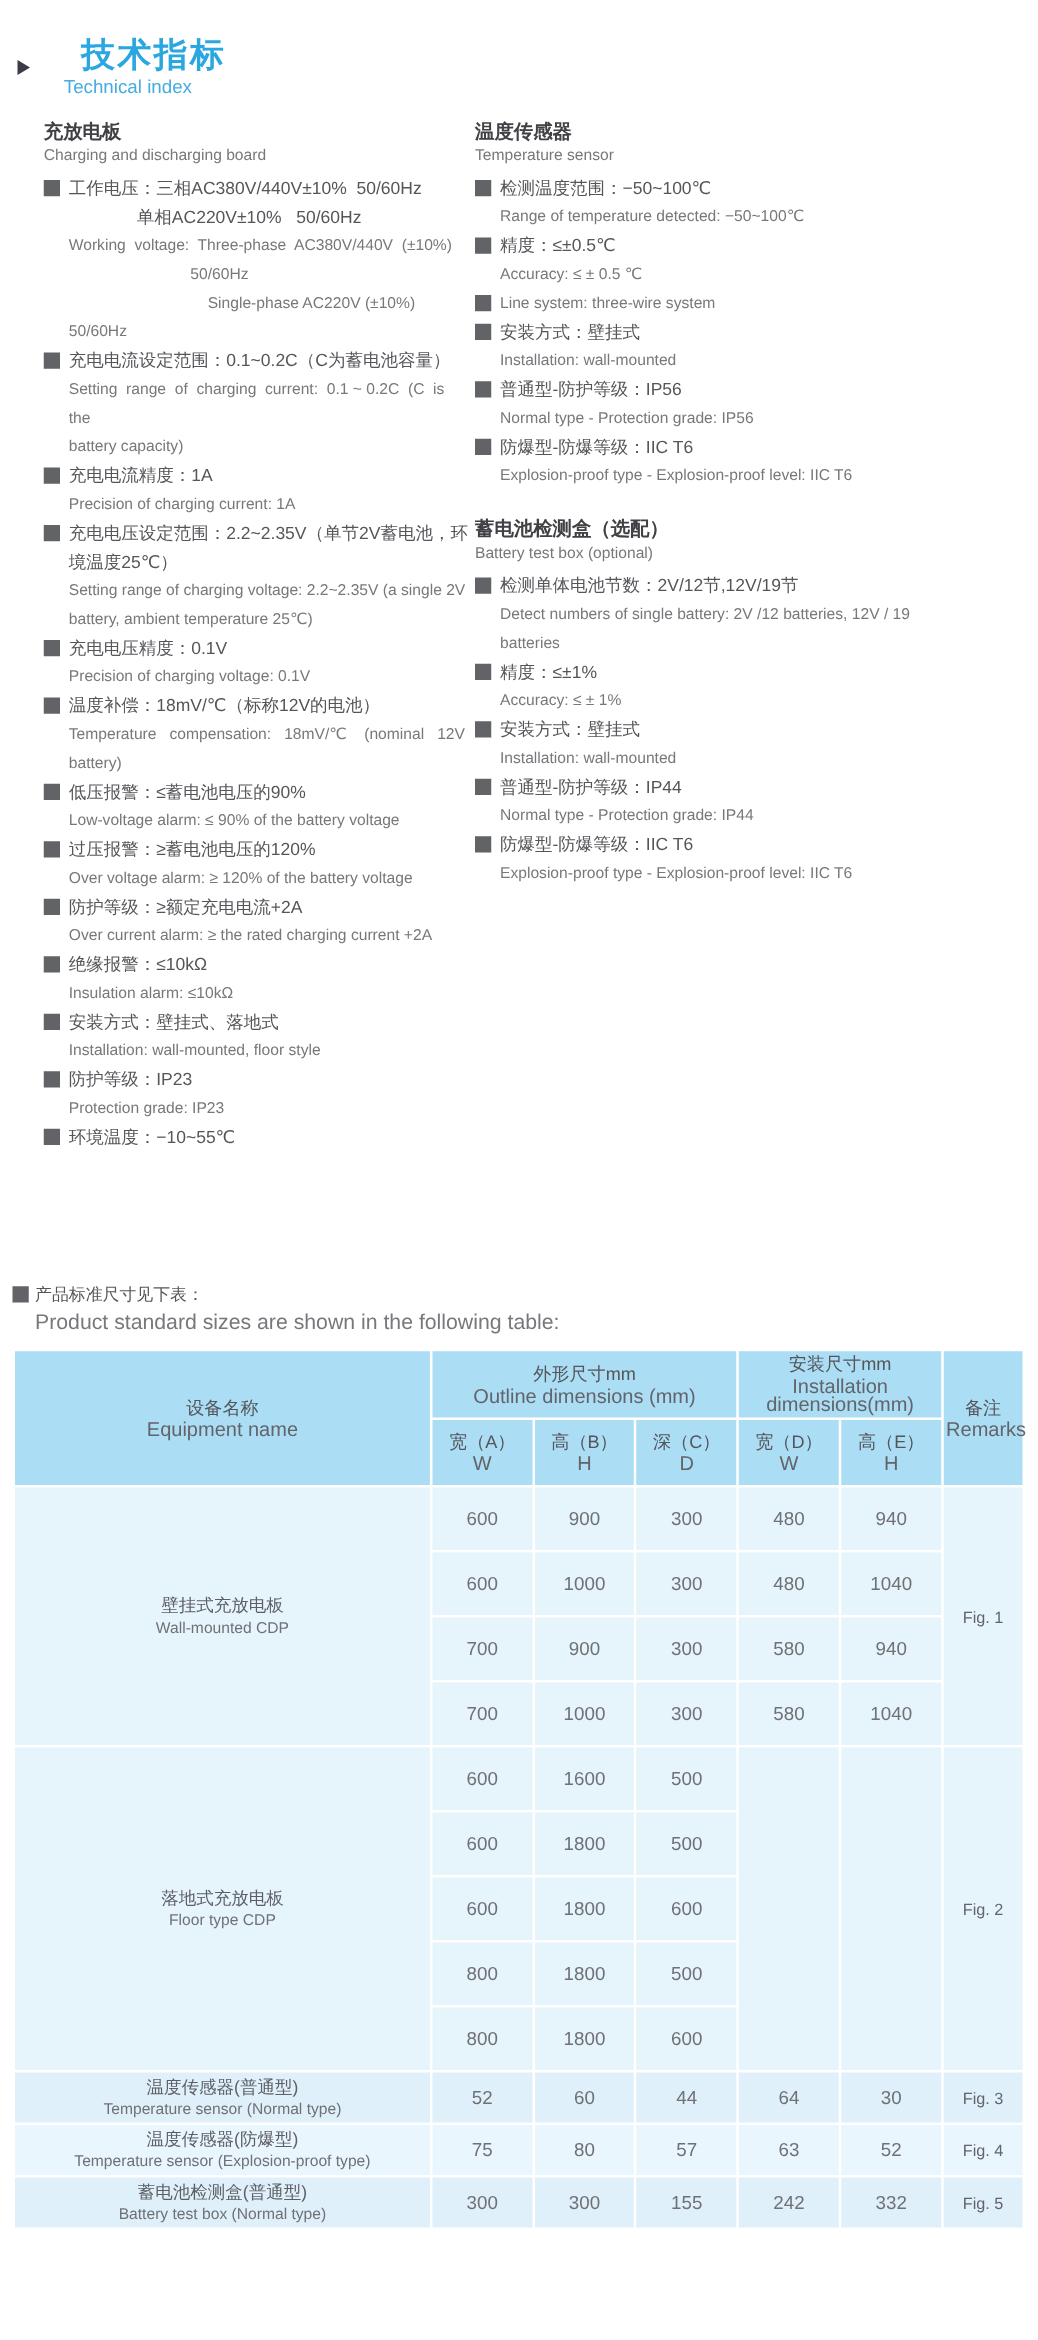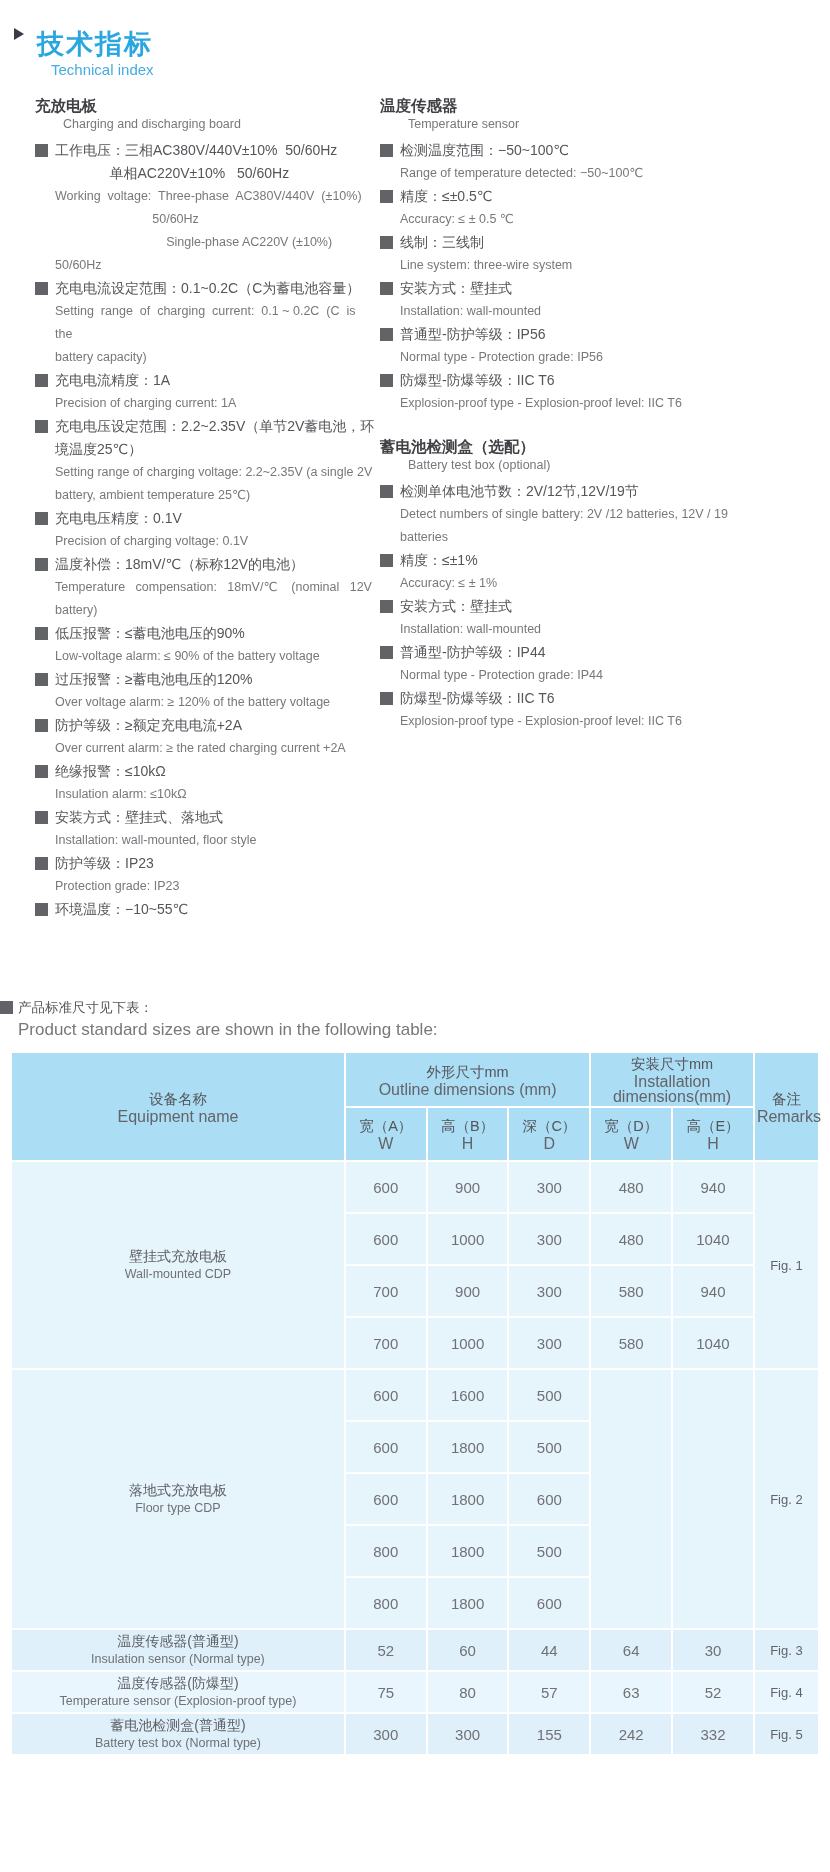--- a/index.html
+++ b/index.html
@@ -6,37 +6,37 @@
     --accent:#2aa7e0; --accent_light:#45ace2;
     --table_header_bg:#abddf4; --table_row_bg:#e6f4fc;
     --table_row_alt_dark:#dff0fa; --table_row_alt_light:#e9f6fd;
     --text_dark:#404145; --text_zh:#55565a; --text_en:#77787c; --bullet:#626366;
   }
   html,body{margin:0;padding:0;background:#fff;}
   body{width:830px;min-height:1872px;font-family:"Liberation Sans","DejaVu Sans",sans-serif;}
   .page{padding-top:28px;}
   
   .doc-header{padding-left:14px;}
-  .title-row{display:flex;align-items:flex-start;}
+  .title-row{display:flex;align-items:flex-end;gap:28px;}
   .tri{width:0;height:0;border-left:10px solid #3a3b46;border-top:6px solid transparent;border-bottom:6px solid transparent;margin-right:13px;flex:none;}
   .title-zh{font-size:27px;font-weight:bold;color:var(--accent);letter-spacing:2px;line-height:32px;}
   .title-en{margin-left:37px;font-size:15px;color:var(--accent_light);line-height:20px;}
   
   .columns{display:flex;padding-left:35px;padding-right:12px;margin-top:16px;}
   .col-left{width:341px;flex:none;}
   .col-right{flex:1;padding-left:4px;min-width:0;}
   .section + .section{margin-top:22px;}
   .sec-title-zh{font-size:15.5px;font-weight:bold;color:var(--text_dark);line-height:20px;}
-  .sec-title-en{font-size:12.5px;color:var(--text_en);line-height:17px;margin-bottom:6px;margin-left:28px;}
+  .sec-title-en{font-size:12.5px;color:var(--text_en);line-height:17px;margin-bottom:6px;}
   .spec-item{position:relative;padding-left:20px;}
   .bullet{position:absolute;left:0;top:5px;width:13px;height:13px;background:var(--bullet);}
   .zh-line{font-size:14px;color:var(--text_zh);line-height:23px;white-space:pre-wrap;}
   .en-line{font-size:12.5px;color:var(--text_en);line-height:23px;white-space:pre-wrap;}
   
-  .table-intro{margin-top:76px;position:relative;}
+  .table-intro{margin-top:104px;padding-left:10px;position:relative;}
   .intro-zh{font-size:13.5px;color:var(--text_zh);line-height:22px;padding-left:18px;position:relative;}
   .intro-zh .bullet{top:4px;left:0;}
   .intro-en{font-size:17px;color:var(--text_en);line-height:22px;padding-left:18px;}
   
   .size-table{margin:10px 10px 0 10px;width:810px;border-collapse:separate;border-spacing:2px;table-layout:fixed;}
   .size-table th,.size-table td{text-align:center;vertical-align:middle;padding:2px;}
   .size-table thead th{background:var(--table_header_bg);font-weight:normal;}
   .th-zh{font-size:14.5px;color:#54555a;line-height:19px;}
   .th-en{font-size:16px;color:#63646a;line-height:15px;}
   .hdr-row1{height:48px;} .hdr-row2{height:52px;}
@@ -149,21 +149,20 @@
             <div class="zh-line">检测温度范围：−50~100℃</div>
             <div class="en-line">Range of temperature detected: −50~100℃</div>
           </div>
           <div class="spec-item">
             <span class="bullet"></span>
             <div class="zh-line">精度：≤±0.5℃</div>
             <div class="en-line">Accuracy: ≤ ± 0.5 ℃</div>
           </div>
           <div class="spec-item">
             <span class="bullet"></span>
-            <div class="zh-line">线制：三线制</div>
             <div class="en-line">Line system: three-wire system</div>
           </div>
           <div class="spec-item">
             <span class="bullet"></span>
             <div class="zh-line">安装方式：壁挂式</div>
             <div class="en-line">Installation: wall-mounted</div>
           </div>
           <div class="spec-item">
             <span class="bullet"></span>
             <div class="zh-line">普通型-防护等级：IP56</div>
@@ -330,21 +329,21 @@
           <td class="num-cell">500</td>
         </tr>
         <tr class="group-row">
           <td class="num-cell">800</td>
           <td class="num-cell">1800</td>
           <td class="num-cell">600</td>
         </tr>
         <tr class="single-row alt-dark">
           <td class="name-cell">
             <div class="name-zh">温度传感器(普通型)</div>
-            <div class="name-en">Insulation sensor (Normal type)</div>
+            <div class="name-en">Temperature sensor (Normal type)</div>
           </td>
           <td class="num-cell">52</td>
           <td class="num-cell">60</td>
           <td class="num-cell">44</td>
           <td class="num-cell">64</td>
           <td class="num-cell">30</td>
           <td class="remark-cell">Fig. 3</td>
         </tr>
         <tr class="single-row alt-light">
           <td class="name-cell">

